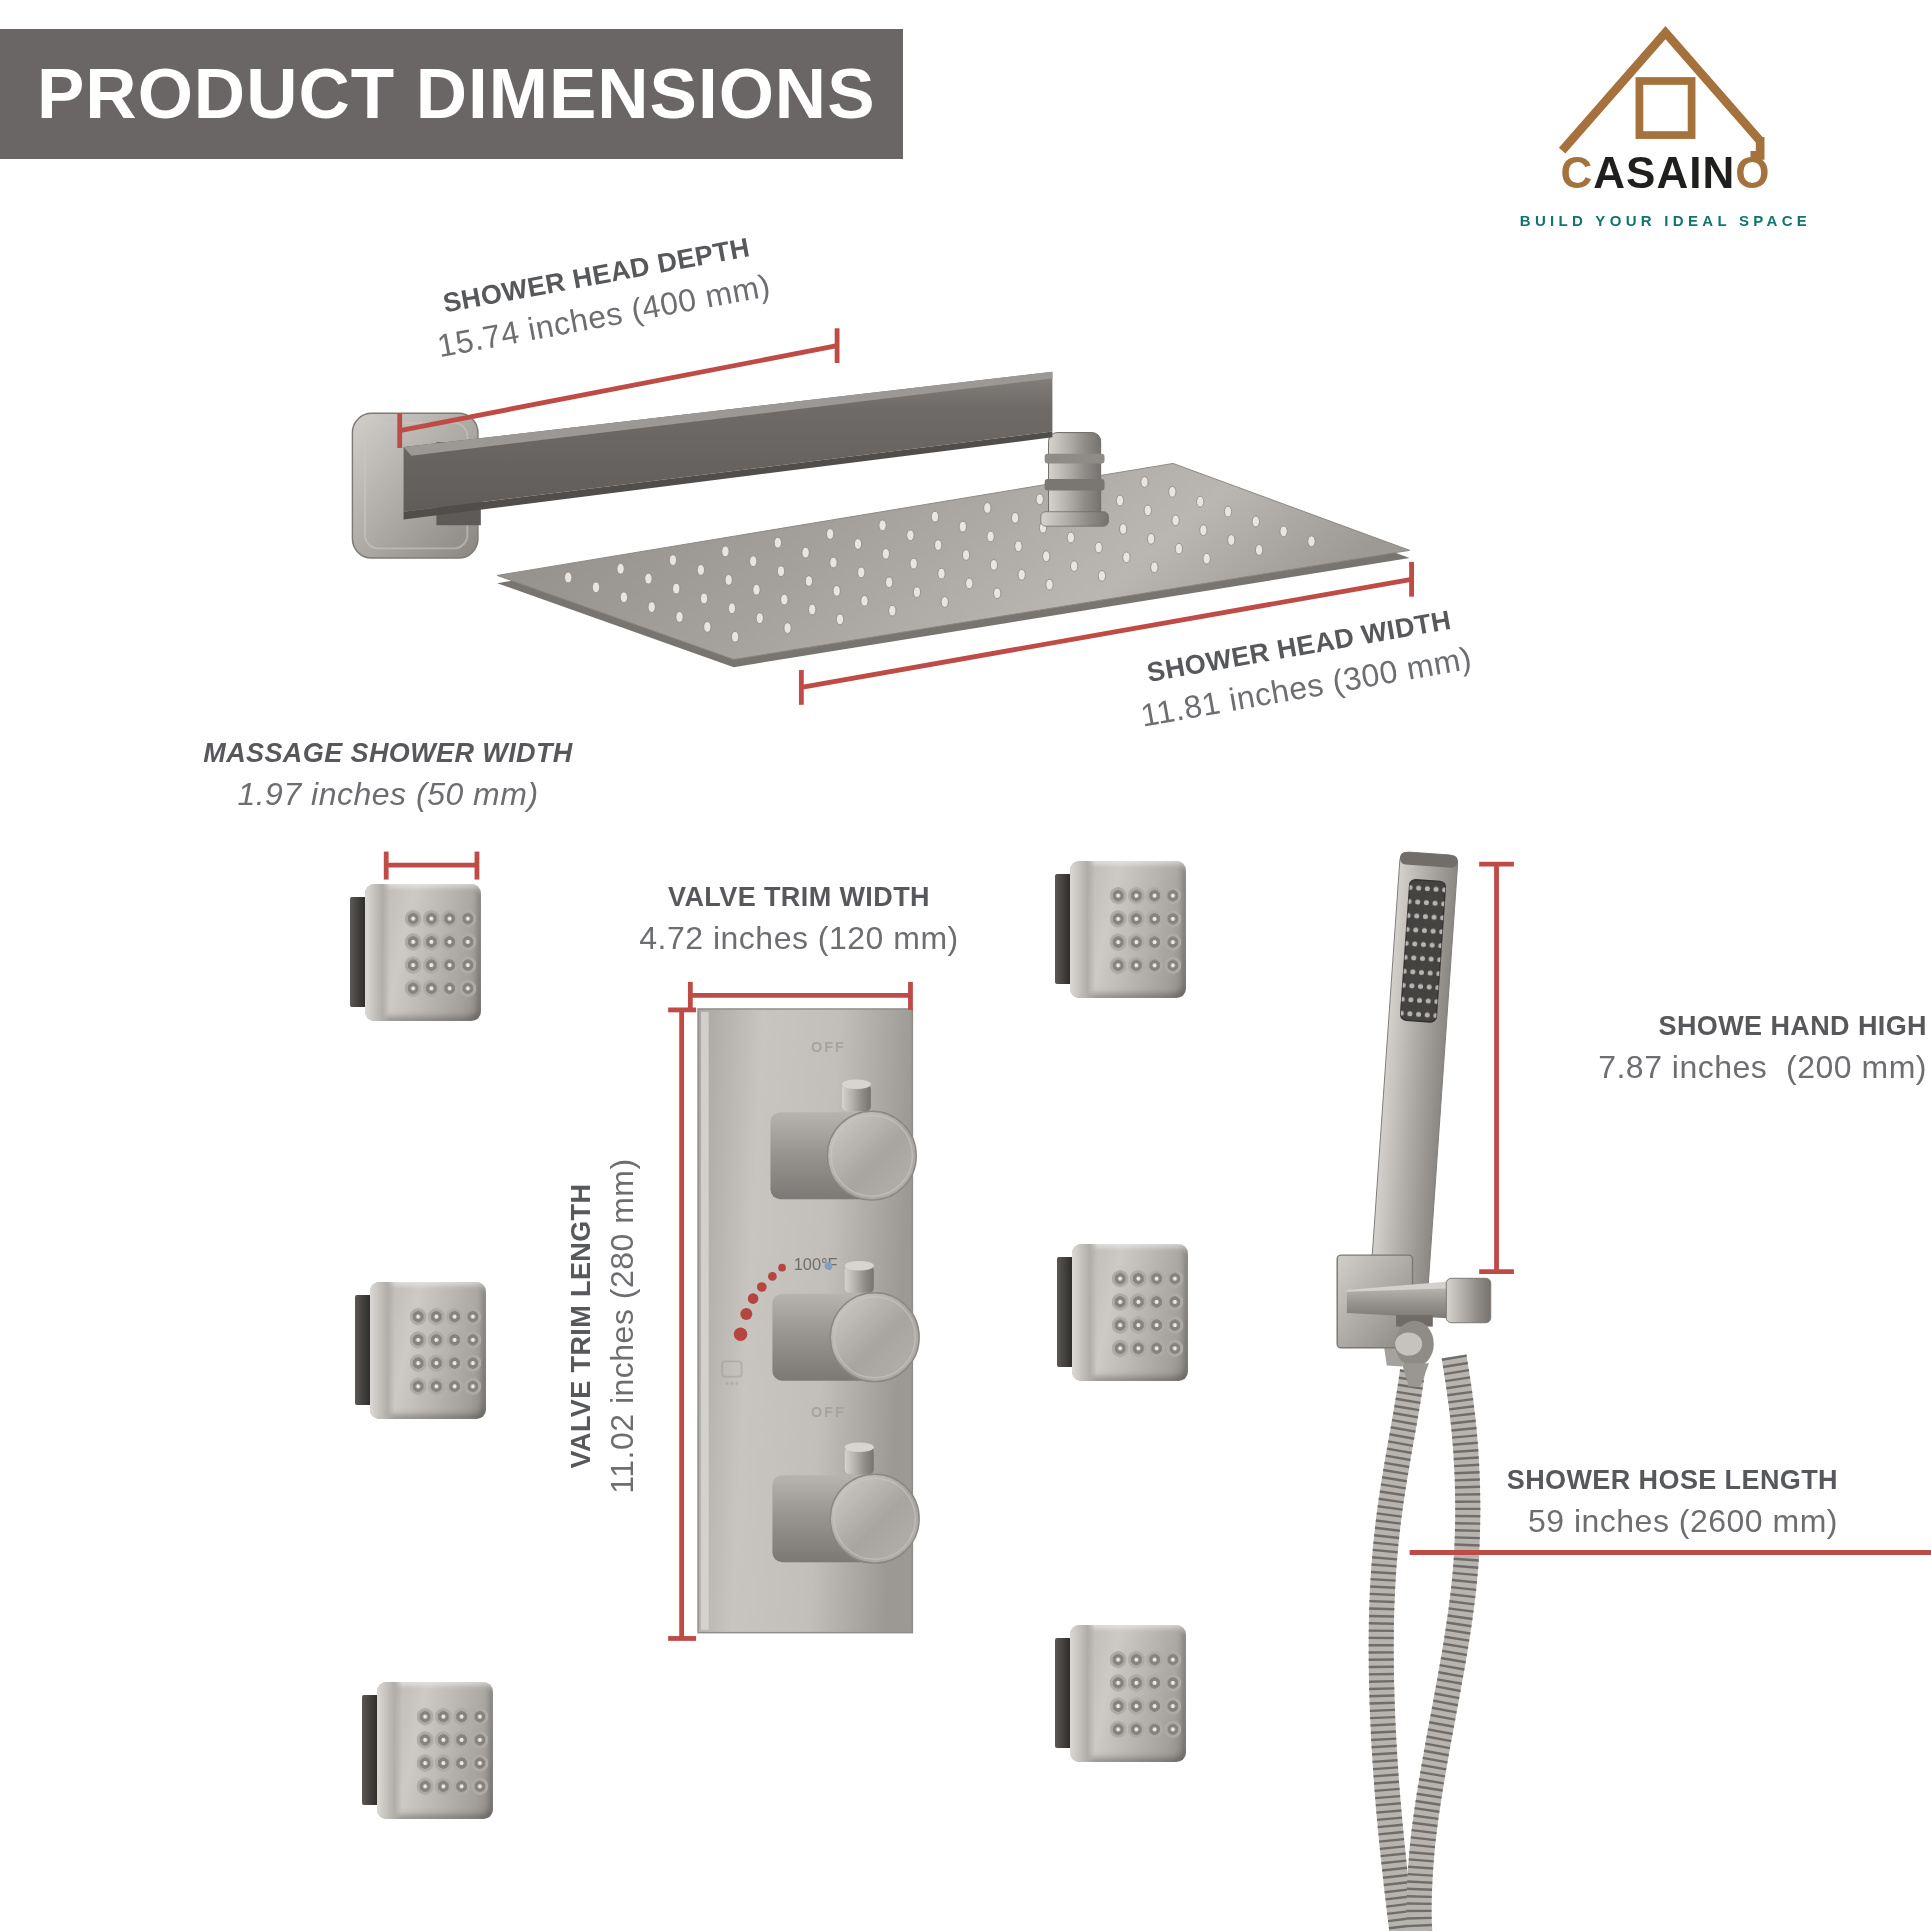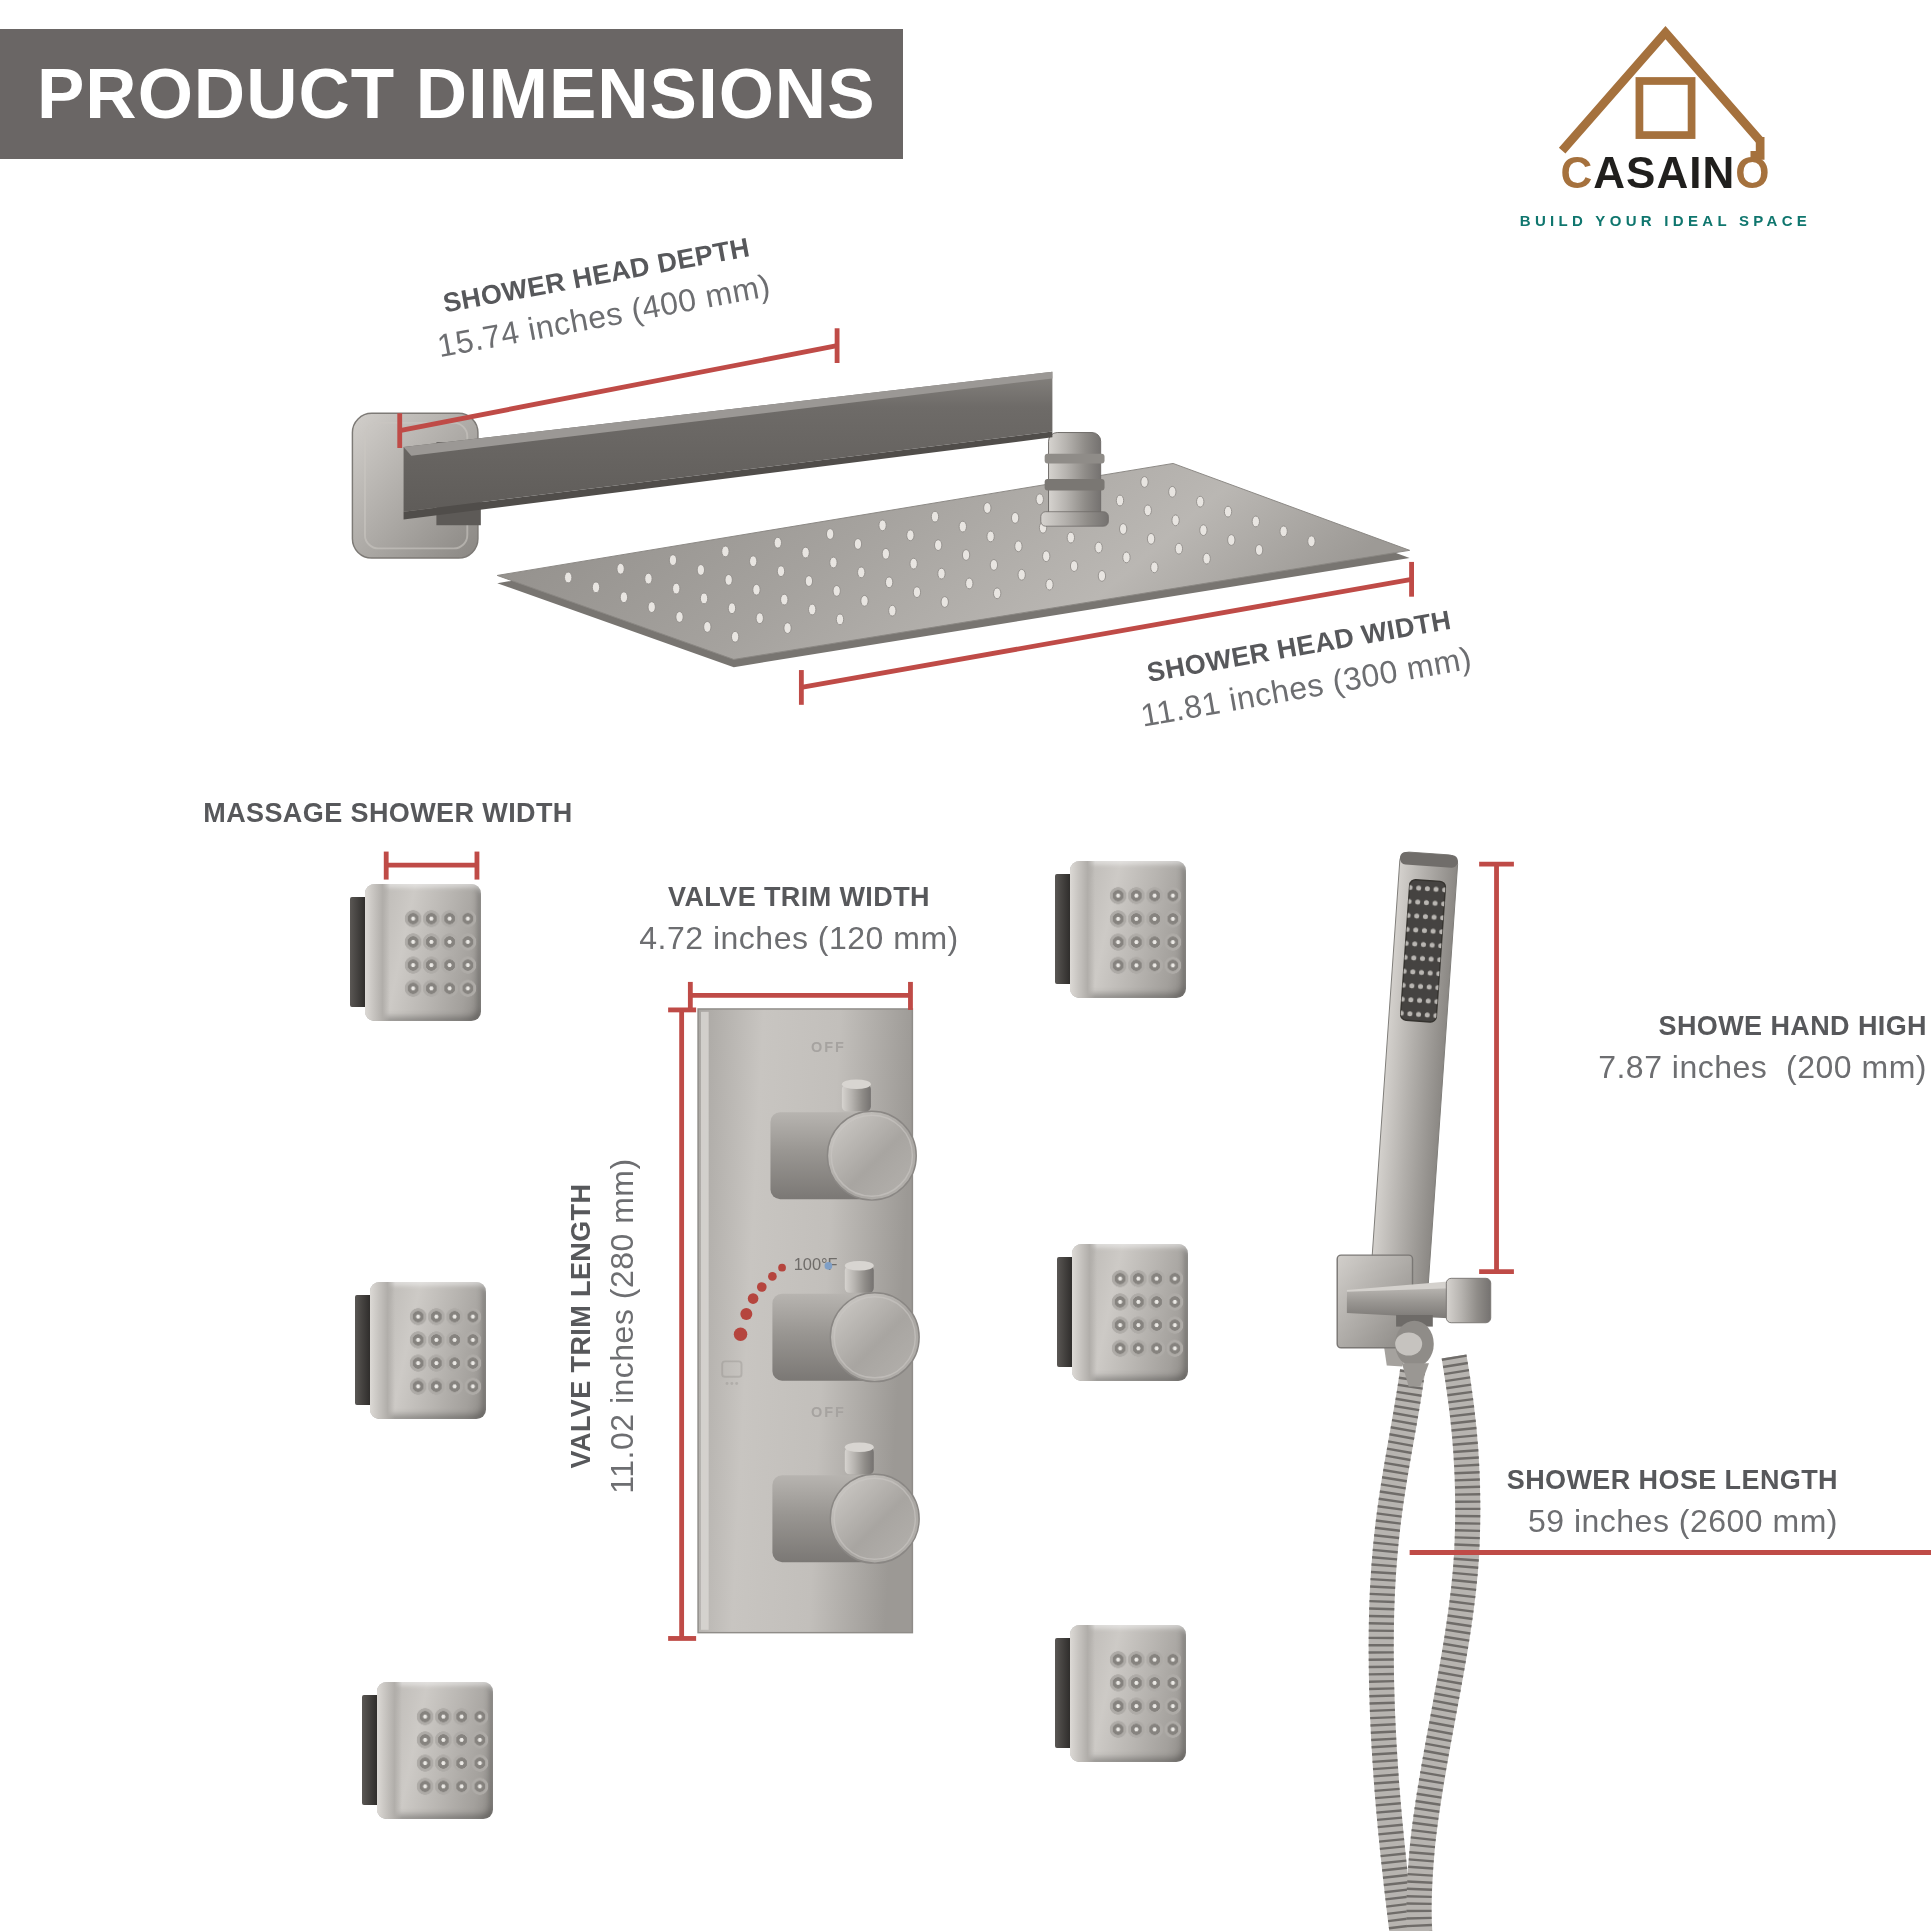--- a/index.html
+++ b/index.html
@@ -21,21 +21,21 @@
   .tagline{position:absolute;left:0;top:193px;width:100%;font-size:15px;font-weight:600;
       letter-spacing:4.3px;color:#0f766e;white-space:nowrap;}
 
   
   .dim{position:absolute;text-align:center;}
   .dim .lbl{font-size:27px;font-weight:700;color:#57585B;letter-spacing:0.4px;line-height:32px;white-space:pre;}
   .dim .val{font-size:32px;font-weight:400;color:#6D6E71;letter-spacing:0.5px;line-height:39px;margin-top:5.8px;white-space:pre;}
   .dim.left{text-align:right;}
   #dim-depth{left:369px;top:259px;width:463px;transform:rotate(-10.5deg);}
   #dim-width{left:1050px;top:630px;width:506px;transform:rotate(-10deg);}
-  #dim-massage{left:166px;top:797px;width:444px;}
+  #dim-massage{left:166px;top:737px;width:444px;font-style:italic;}
   #dim-vwidth{left:577px;top:881px;width:444px;}
   #dim-vlength{left:328px;top:1273px;width:579px;height:106px;transform:rotate(-90deg);}
   #dim-hand{left:1512px;top:1010px;width:415px;}
   #dim-hose{left:1413px;top:1464px;width:425px;}
 
   
   .jet{position:absolute;width:131px;height:137px;}
   .jet .back{position:absolute;left:0;top:12.6px;width:33px;height:110px;border-radius:1.9px;
       background:linear-gradient(90deg,#5a5754 0%,#302e2c 45%,#3d3a38 100%);}
   .jet .body{position:absolute;left:15.4px;top:0;width:116px;height:137px;border-radius:9.7px;
@@ -378,20 +378,21 @@
   <div class="dim" id="dim-depth">
     <div class="lbl">SHOWER HEAD DEPTH</div>
     <div class="val">15.74 inches (400 mm)</div>
   </div>
   <div class="dim" id="dim-width">
     <div class="lbl">SHOWER HEAD WIDTH</div>
     <div class="val">11.81 inches (300 mm)</div>
   </div>
   <div class="dim" id="dim-massage">
     <div class="lbl">MASSAGE SHOWER WIDTH</div>
+    <div class="val">1.97 inches (50 mm)</div>
   </div>
   <div class="dim" id="dim-vwidth">
     <div class="lbl">VALVE TRIM WIDTH</div>
     <div class="val">4.72 inches (120 mm)</div>
   </div>
   <div class="dim" id="dim-vlength">
     <div class="lbl">VALVE TRIM LENGTH</div>
     <div class="val">11.02 inches (280 mm)</div>
   </div>
   <div class="dim left" id="dim-hand">

